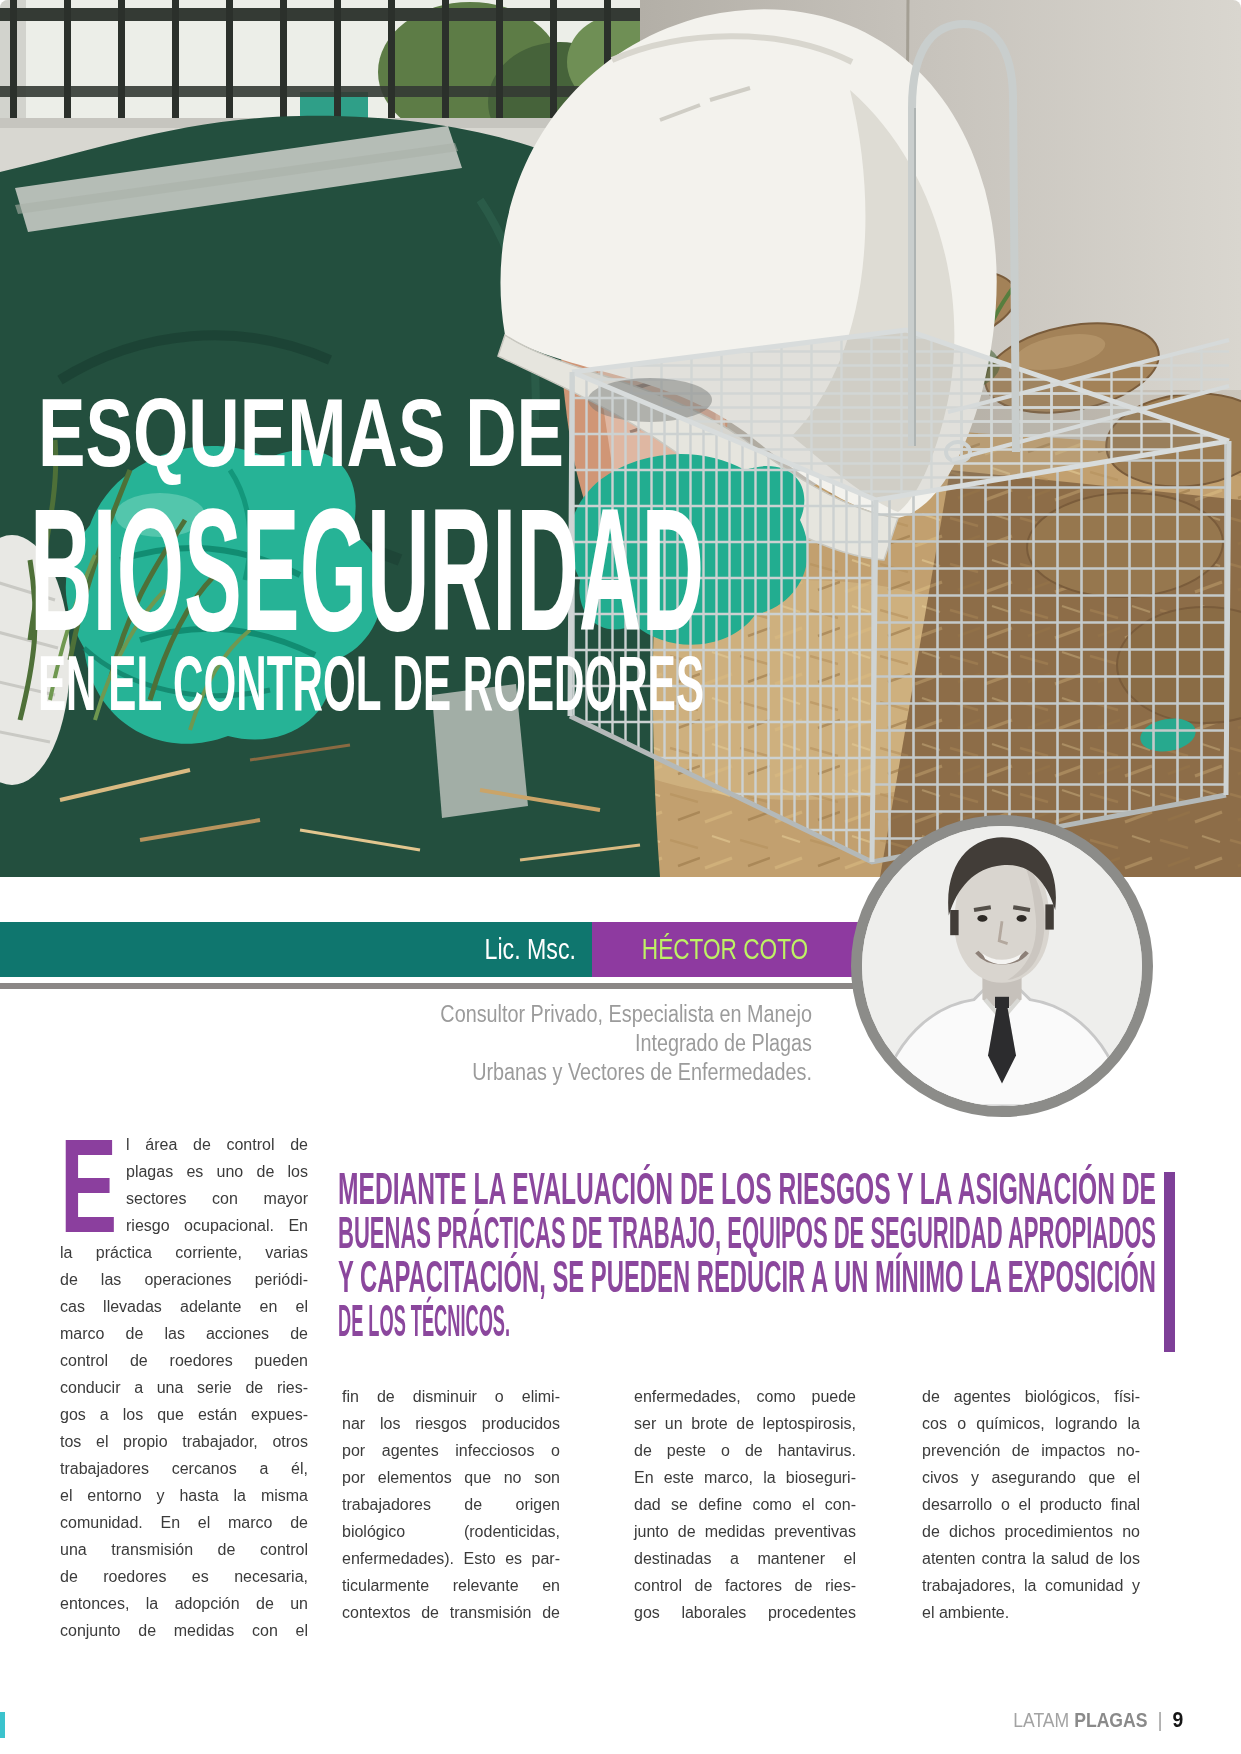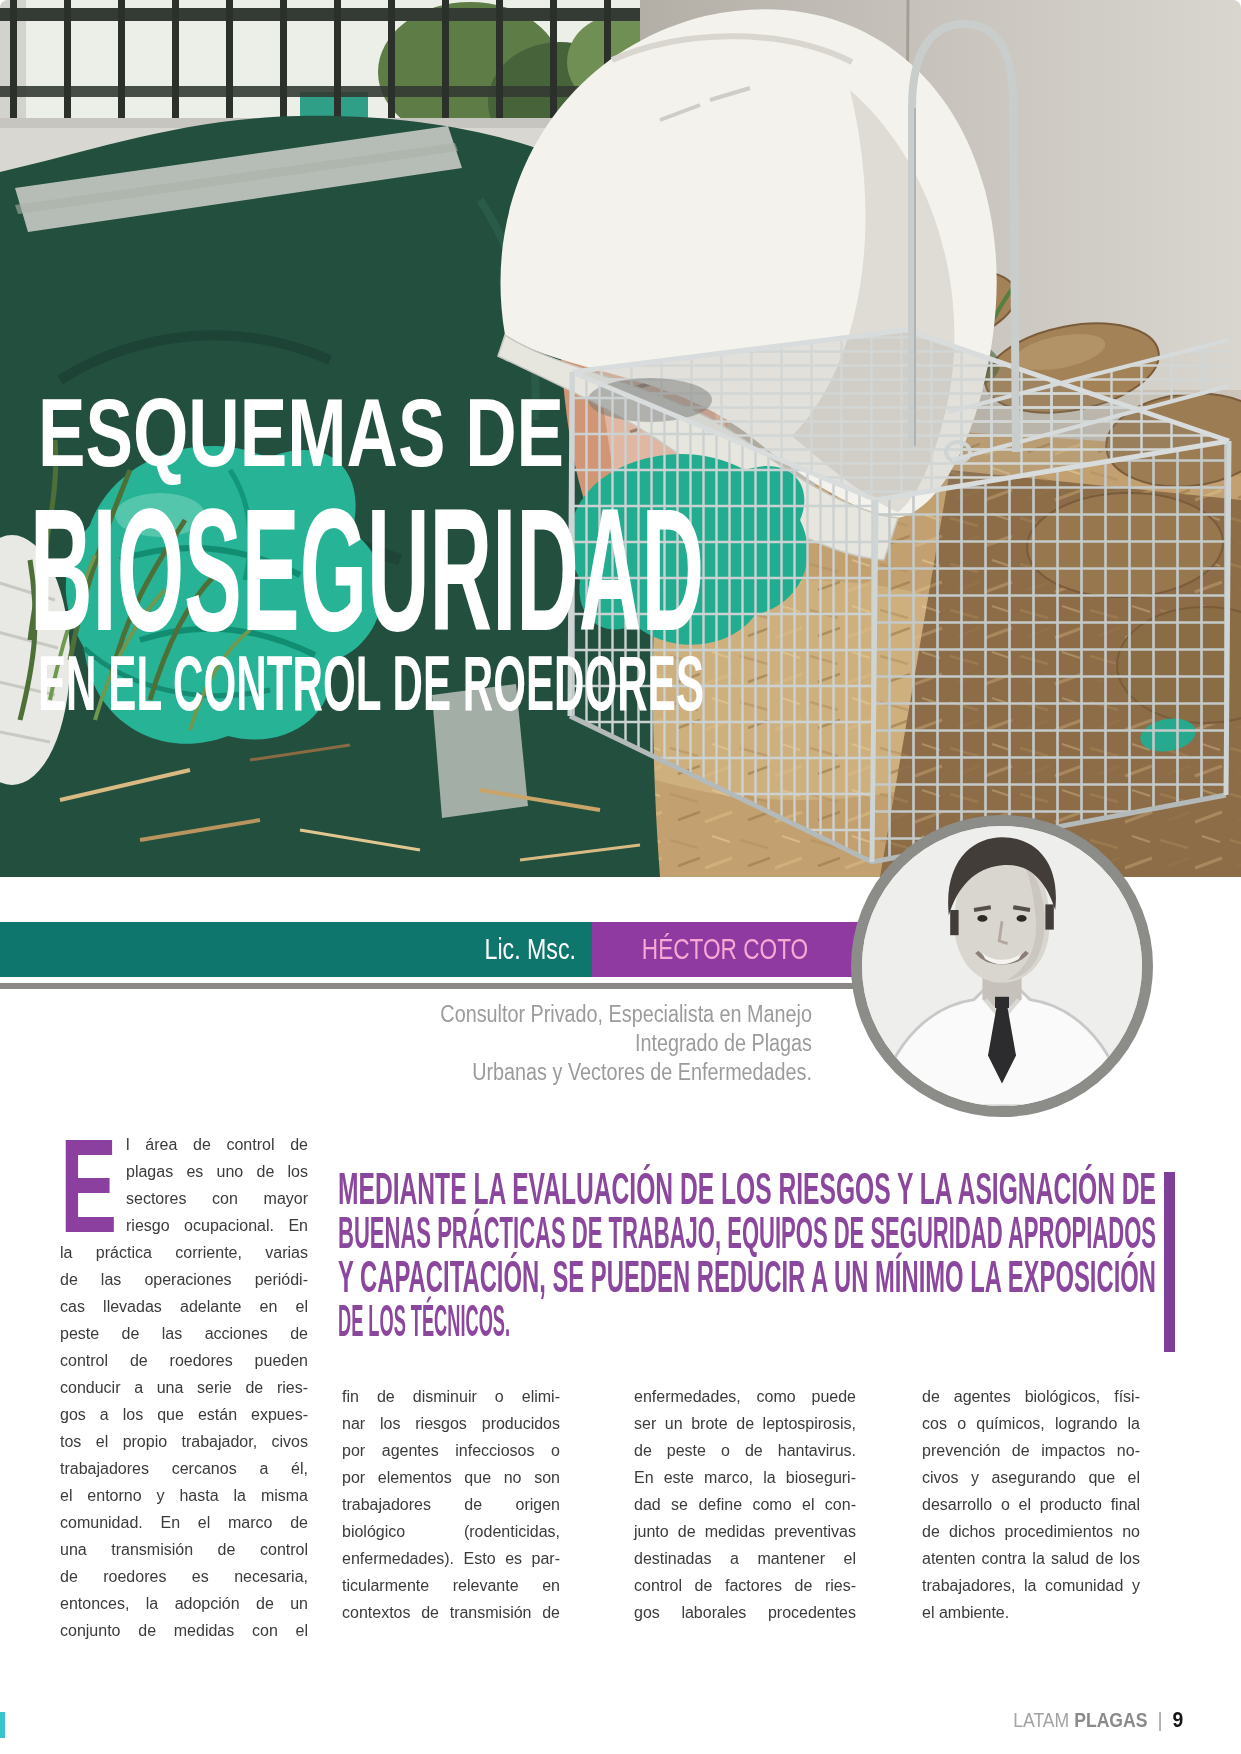--- a/index.html
+++ b/index.html
@@ -7,21 +7,21 @@
         font-family:"Liberation Sans",sans-serif;border-radius:8px;}
   .abs{position:absolute;}
   svg{display:block;}
   .svgt{font-family:"Liberation Sans",sans-serif;font-weight:700;}
 
   
   .bar-gray{left:0;top:922px;width:592px;height:55px;background:#0f766e;}
   .bar-gray .deg{position:absolute;right:0;top:0;width:100%;height:55px;line-height:55px;
      text-align:right;padding-right:20px;box-sizing:border-box;color:#fff;font-size:29px;
      transform:scaleX(.8);transform-origin:right center;}
-  .box-purple{left:592px;top:922px;width:266px;height:55px;background:#8e3aa0;color:#f9a8d4;
+  .box-purple{left:592px;top:922px;width:266px;height:55px;background:#8e3aa0;color:#bef264;
      text-align:center;}
   .box-purple .nm{display:block;line-height:55px;font-size:29px;font-weight:400;
      transform:scaleX(.78);transform-origin:center;}
   .thin-line{left:0;top:983px;width:858px;height:6px;background:#8b8786;}
   .bio{left:300px;top:1000px;width:512px;text-align:right;color:#9b9b9b;font-size:23px;
      line-height:29px;transform:scaleX(.86);transform-origin:right top;}
 
   
   .portrait{left:851px;top:815px;width:280px;height:280px;border:11px solid #8c8c89;
      border-radius:50%;overflow:hidden;background:#eeeeec;z-index:5;}
@@ -304,25 +304,25 @@
   <div class="abs col c1">
     <div class="dropcap">E</div>
     <div>
         <div class="tline">l área de control de</div>
         <div class="tline">plagas es uno de los</div>
         <div class="tline">sectores con mayor</div>
         <div class="tline">riesgo ocupacional. En</div>
         <div class="tline">la práctica corriente, varias</div>
         <div class="tline">de las operaciones periódi-</div>
         <div class="tline">cas llevadas adelante en el</div>
-        <div class="tline">peste de las acciones de</div>
+        <div class="tline">marco de las acciones de</div>
         <div class="tline">control de roedores pueden</div>
         <div class="tline">conducir a una serie de ries-</div>
         <div class="tline">gos a los que están expues-</div>
-        <div class="tline">tos el propio trabajador, civos</div>
+        <div class="tline">tos el propio trabajador, otros</div>
         <div class="tline">trabajadores cercanos a él,</div>
         <div class="tline">el entorno y hasta la misma</div>
         <div class="tline">comunidad. En el marco de</div>
         <div class="tline">una transmisión de control</div>
         <div class="tline">de roedores es necesaria,</div>
         <div class="tline">entonces, la adopción de un</div>
         <div class="tline">conjunto de medidas con el</div>
       </div>
   </div>
 

